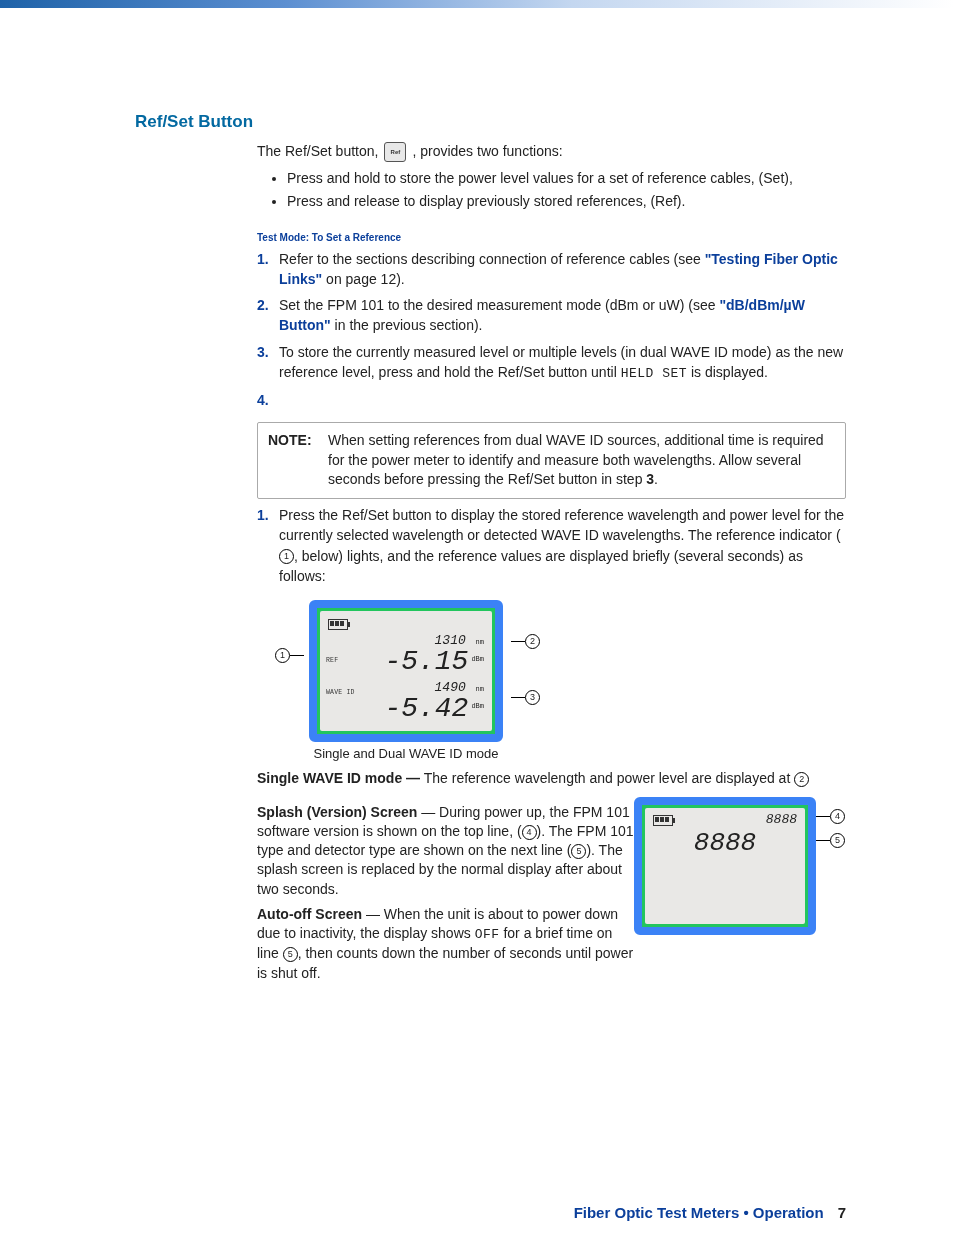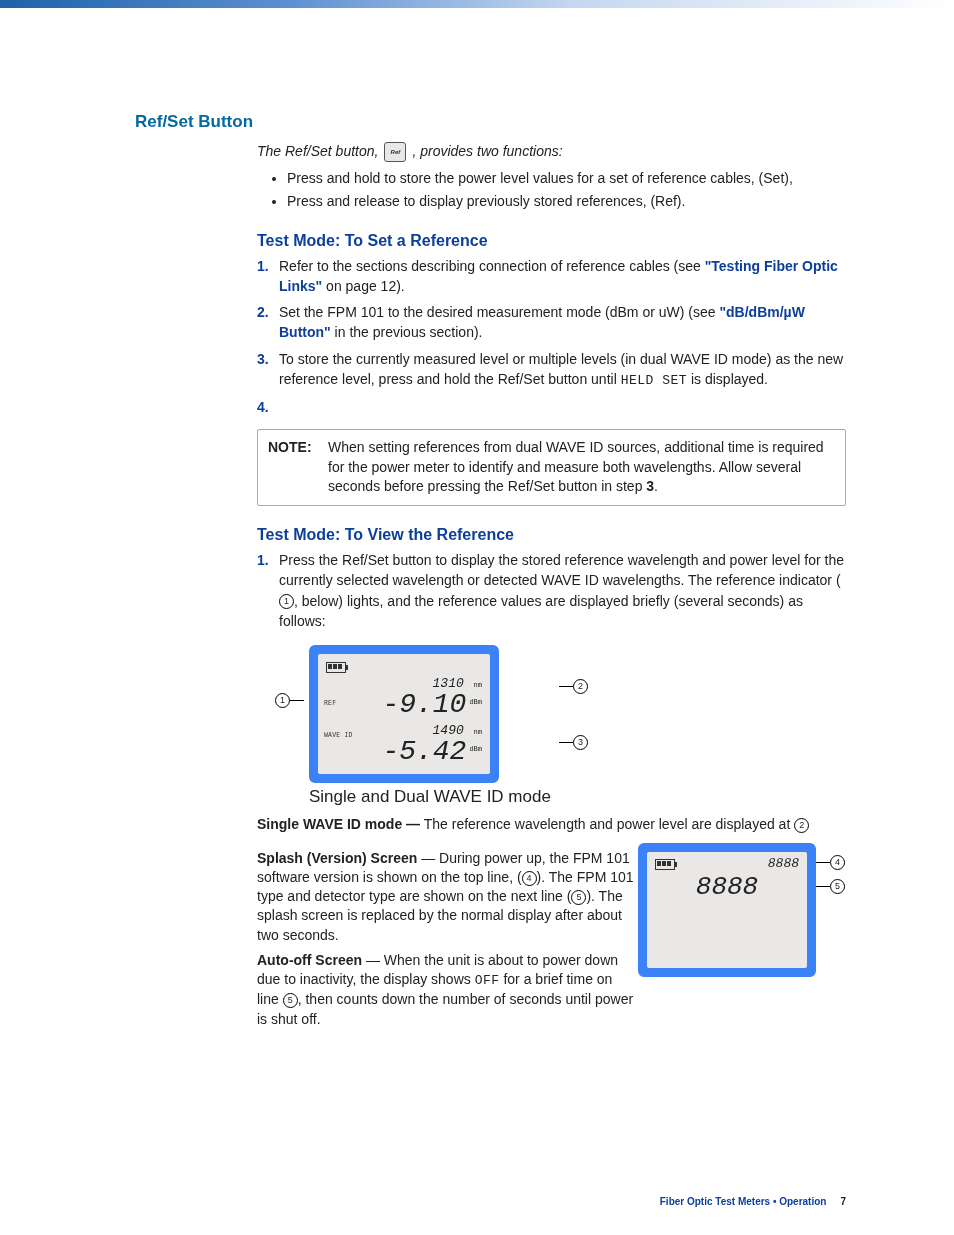--- a/index.html
+++ b/index.html
@@ -1,60 +1,60 @@
 <!DOCTYPE html>
 <html><head>
 <meta charset="utf-8">
 <style>
   html,body{margin:0;padding:0;background:#fff;font-family:"Segoe UI",Tahoma,Arial,sans-serif;color:#222;}
   body{width:954px;min-height:1235px;position:relative;}
   .topbar{height:8px;width:100%;background:linear-gradient(90deg,#1e62a8 0%,#5c8fd1 30%,#c4d7f0 60%,#fff 100%);}
   .page{padding:70px 108px 0 135px;}
   h2{font-family:Verdana,Geneva,sans-serif;font-weight:700;color:#0369a1;font-size:17px;margin:34px 0 10px 0;}
-  h3{font-family:Verdana,Geneva,sans-serif;font-weight:700;color:#0b3f9b;font-size:16px;margin:20px 0 6px 0;}
+  h3{font-family:Verdana,Geneva,sans-serif;font-weight:700;color:#0b3f9b;font-size:10px;margin:20px 0 6px 0;}
   .indent{margin-left:122px;}
   p{margin:6px 0;font-size:14px;line-height:1.38;}
-  .intro-line{display:flex;align-items:center;gap:6px;font-style:italic;}
+  .intro-line{display:flex;align-items:center;gap:6px;}
   .ref-key{display:inline-flex;align-items:center;justify-content:center;width:20px;height:18px;border:1px solid #555;border-radius:3px;background:#e8e8e8;font-size:6px;font-weight:600;color:#333;}
   ul.bul{list-style:disc;margin:4px 0 10px 18px;padding:0;}
   ul.bul li{font-size:14px;line-height:1.45;margin:3px 12px;}
   ol.num{list-style:none;margin:4px 0 10px 0;padding:0;}
   ol.num li{font-size:14px;line-height:1.45;margin:6px 0;display:flex;}
   ol.num .n{color:#0b3f9b;font-weight:700;min-width:22px;}
   .link{color:#0b3f9b;font-weight:700;}
   .smallcaps{font-family:"Courier New",monospace;font-size:13px;letter-spacing:0.5px;}
   .notebox{border:1px solid #aaa;border-radius:2px;margin:12px 0 4px 0;padding:8px 10px;font-size:14px;line-height:1.4;display:flex;}
   .notebox .nl{font-weight:700;min-width:60px;}
   .circ{display:inline-flex;align-items:center;justify-content:center;width:13px;height:13px;border:1px solid #000;border-radius:50%;font-size:9px;font-weight:500;line-height:1;vertical-align:middle;background:#fff;}
   .lcd-wrap{display:flex;align-items:flex-start;margin:14px 0 4px 0;gap:8px;}
-  .lcd{border:6px solid #3b82f6;border-radius:6px;background:#3b82f6;padding:3px;width:172px;}
+  .lcd{border:8px solid #3b82f6;border-radius:6px;background:#22c55e;padding:3px;width:172px;}
   .lcd-inner{background:#e9e8e6;border-radius:2px;padding:6px 8px 8px 8px;color:#222;font-family:"Courier New",monospace;position:relative;}
   .batt{display:inline-block;width:18px;height:9px;border:1px solid #333;position:relative;}
   .batt:after{content:"";position:absolute;right:-3px;top:2px;width:2px;height:5px;background:#333;}
   .batt3{display:flex;gap:1px;padding:1px 1px;}
   .batt3 span{width:4px;height:5px;background:#333;display:block;}
   .row-top{display:flex;justify-content:space-between;align-items:center;height:14px;}
   .wave{text-align:right;font-style:italic;font-size:13px;margin-top:2px;}
   .wave .u{font-size:7px;font-style:normal;margin-left:2px;}
   .big{text-align:right;font-style:italic;font-size:28px;line-height:1;font-weight:500;}
   .big .u{font-size:7px;font-style:normal;margin-left:3px;vertical-align:8px;}
   .side-lbl{position:absolute;left:6px;font-size:6.5px;font-style:normal;color:#333;letter-spacing:0.2px;}
   .callouts-right{position:relative;width:30px;}
   .co{position:absolute;display:flex;align-items:center;}
   .co .ln{width:14px;height:1px;background:#000;}
   .callouts-left{position:relative;width:22px;}
-  .caption{font-size:17px;margin-top:4px;text-align:center;}
+  .caption{font-size:13px;margin-top:4px;text-align:center;}
   .after-lcd p{margin:8px 0;}
   .splash-row{display:flex;align-items:flex-start;}
   .splash-row .txt{flex:1;}
   .lcd2{width:160px;}
   .lcd2 .lcd-inner{min-height:102px;}
   .sp-top{text-align:right;font-style:italic;font-size:13px;margin-top:-2px;}
   .sp-big{text-align:center;font-style:italic;font-size:26px;line-height:1;margin-top:2px;}
-  .footer{position:absolute;bottom:28px;right:108px;font-size:10px;padding-left:44px;}
+  .footer{position:absolute;bottom:14px;right:108px;font-size:15px;padding-left:44px;}
   .footer .fl{color:#0b3f9b;font-weight:700;}
   .footer .pn{font-weight:700;margin-left:14px;}
 </style>
 </head>
 <body>
 
 <div class="topbar"></div>
 
 <div class="page">
   <h2>Ref/Set Button</h2>
@@ -85,21 +85,20 @@
         </li>
       <li>
           <span class="n">4.</span>
         </li>
     </ol>
     <div class="notebox">
       <span class="nl">NOTE:</span>
       <span><span>When setting references from dual WAVE ID sources, additional time is required for the power meter to identify and measure both wavelengths. Allow several seconds before pressing the Ref/Set button in step </span><b>3</b><span>.</span></span>
     </div>
 
-    <h3>Test Mode: To View the Reference</h3>
     <ol class="num">
       <li>
           <span class="n">1.</span>
           <span><span>Press the Ref/Set button to display the stored reference wavelength and power level for the currently selected wavelength or detected WAVE ID wavelengths. The reference indicator (</span><span class="circ">1</span><span>, below) lights, and the reference values are displayed briefly (several seconds) as follows:</span></span>
         </li>
     </ol>
 
     <div class="lcd-wrap" style="margin-left:22px;">
       <div class="callouts-left" style="height:120px;">
         <div class="co" style="top:48px;left:-4px;">
@@ -114,21 +113,21 @@
               <span class="batt">
                   <span class="batt3">
                     <span></span>
                     <span></span>
                     <span></span>
                   </span>
                 </span>
             </div>
             <div class="wave"><span>1310</span> <span class="u">nm</span></div>
             <span class="side-lbl" style="top:46px;">REF</span>
-            <div class="big"><span>-9.10</span><span class="u">dBm</span></div>
+            <div class="big"><span>-5.15</span><span class="u">dBm</span></div>
             <div class="wave" style="margin-top:4px;"><span>1490</span> <span class="u">nm</span></div>
             <span class="side-lbl" style="top:78px;">WAVE ID</span>
             <div class="big"><span>-5.42</span><span class="u">dBm</span></div>
           </div>
         </div>
         <div class="caption">Single and Dual WAVE ID mode</div>
       </div>
       <div class="callouts-right" style="height:120px;">
         <div class="co" style="top:34px;">
             <span class="ln"></span>

